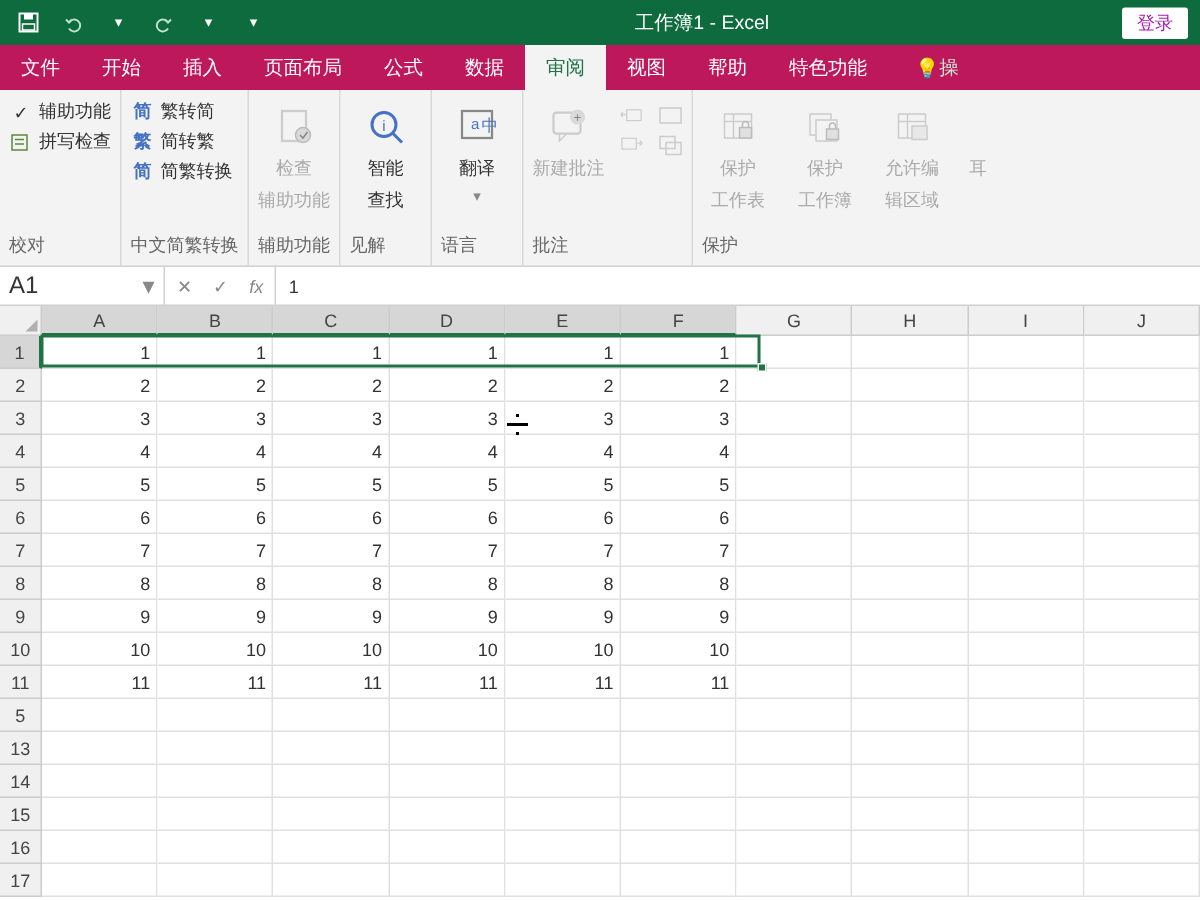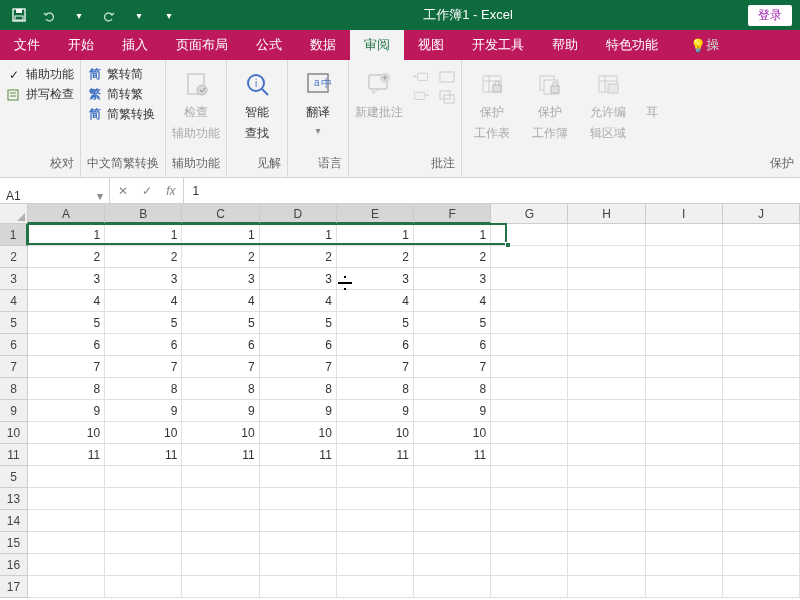--- a/index.html
+++ b/index.html
@@ -13,31 +13,31 @@
 
 .tabs { height: 30px; background: #be185d; display: flex; align-items: stretch; color: #fff; font-size: 13px; }
 .tabs .tab { padding: 0 14px; display: flex; align-items: center; cursor: pointer; }
 .tabs .tab.active { background: #f3f3f3; color: #217346; }
 .tabs .tab.tell { color: #c8e6d6; }
 .tabs .bulb { margin-left: 4px; }
 
 .ribbon { height: 118px; background: #f3f3f3; display: flex; border-bottom: 1px solid #d0d0d0; }
 .group { border-right: 1px solid #d8d8d8; display: flex; flex-direction: column; padding: 4px 6px 0; }
 .group .group-body { flex: 1; display: flex; gap: 10px; }
-.group .group-label { text-align: right; font-size: 12px; color: #666; padding: 3px 0 5px; }
+.group .group-label { text-align: left; font-size: 12px; color: #666; padding: 3px 0 5px; }
 .cmd-col { display: flex; flex-direction: column; gap: 3px; padding-top: 2px; }
 .cmd-row { display: flex; align-items: center; gap: 4px; font-size: 12px; white-space: nowrap; cursor: pointer; }
 .cmd-row.disabled, .big-btn.disabled { color: #aaa; cursor: default; }
 .big-btn { display: flex; flex-direction: column; align-items: center; justify-content: flex-start; gap: 4px; width: 48px; font-size: 12px; text-align: center; cursor: pointer; padding-top: 4px; }
 .big-btn .ico { width: 32px; height: 32px; display: flex; align-items: center; justify-content: center; }
 .ico-s { width: 16px; height: 16px; display: flex; align-items: center; justify-content: center; }
 .tiny { font-size: 10px; color: #888; }
 
 .namebox-row { height: 26px; background: #fff; border-bottom: 1px solid #d0d0d0; display: flex; align-items: stretch; }
-.name-box { width: 110px; border-right: 1px solid #d0d0d0; display: flex; align-items: flex-end; padding: 0 6px; font-size: 12px; justify-content: space-between; }
+.name-box { width: 110px; border-right: 1px solid #d0d0d0; display: flex; align-items: center; padding: 0 6px; font-size: 16px; justify-content: space-between; }
 .name-box .dd { color: #888; }
 .fx-controls { display: flex; align-items: center; border-right: 1px solid #d0d0d0; padding: 0 8px; gap: 14px; color: #888; }
 .fx-controls .ok { color: #888; }
 .formula-bar { flex: 1; display: flex; align-items: center; padding: 0 8px; font-size: 12px; }
 
 .grid-area { position: relative; height: calc(600px - 30px - 30px - 118px - 26px); overflow: hidden; }
 .corner { position: absolute; left: 0; top: 0; width: 28px; height: 20px; background: #f0f0f0; border-right: 1px solid #ccc; border-bottom: 1px solid #ccc; }
 .corner::after { content: ""; position: absolute; right: 2px; bottom: 2px; width: 0; height: 0; border-left: 8px solid transparent; border-bottom: 8px solid #b0b0b0; }
 .col-headers { position: absolute; left: 28px; top: 0; right: 0; height: 20px; display: flex; }
 .col-h { width: 80px; border-right: 1px solid #ccc; border-bottom: 1px solid #ccc; background: #f0f0f0; text-align: center; font-size: 12px; line-height: 20px; color: #444; }
@@ -92,21 +92,20 @@
 
 <div class="tabs">
     <div class="tab">文件</div>
     <div class="tab">开始</div>
     <div class="tab">插入</div>
     <div class="tab">页面布局</div>
     <div class="tab">公式</div>
     <div class="tab">数据</div>
     <div class="tab active">审阅</div>
     <div class="tab">视图</div>
-    <div class="tab">开发工具</div>
     <div class="tab">帮助</div>
     <div class="tab">特色功能</div>
     <div class="tab tell"><span class="bulb">💡</span> 操</div>
   </div>
 
 <div class="ribbon">
   <div class="group">
     <div class="group-body">
       <div class="cmd-col">
         <div class="cmd-row">

